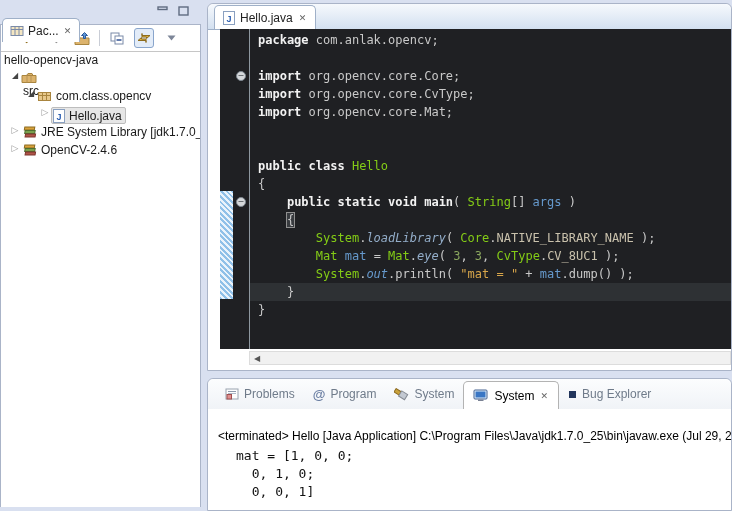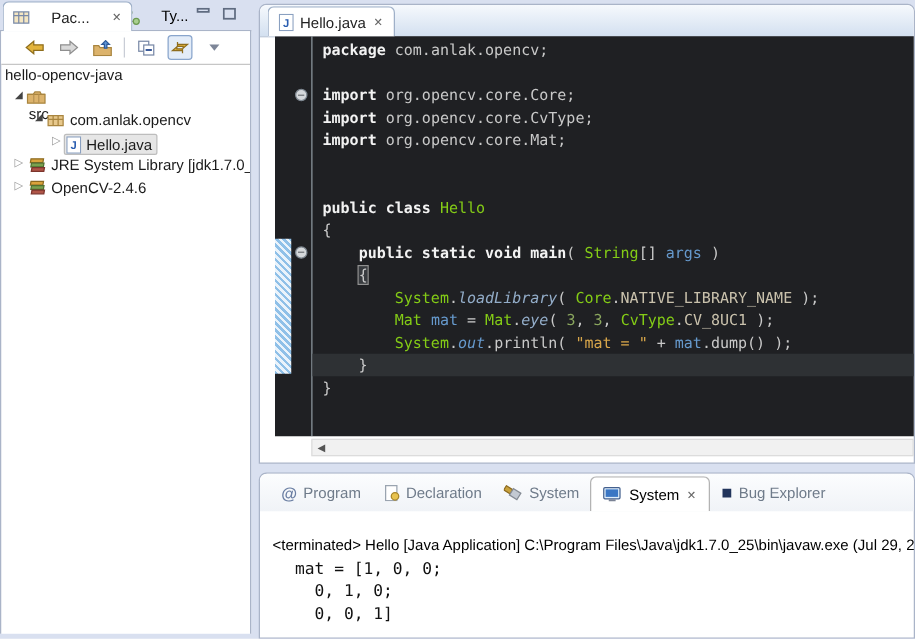--- a/index.html
+++ b/index.html
@@ -7,21 +7,21 @@
     width:732px;height:511px;overflow:hidden;position:relative;
     background:#d9e0f0;
     font-family:"Liberation Sans",sans-serif;font-size:12px;color:#222;
     -webkit-font-smoothing:antialiased;
   }
   .card{position:absolute;background:#fff;border:1px solid #aab4c8;border-radius:6px 6px 0 0;box-sizing:border-box;}
 
   
   #left-region{position:absolute;left:0;top:4;width:201px;height:507px;}
   #left-tabstrip{position:absolute;left:0;top:0;width:201px;height:25px;}
-  .view-tab{position:absolute;top:1px;height:24px;display:flex;align-items:center;gap:17px;padding:0 7px;box-sizing:border-box;}
+  .view-tab{position:absolute;top:18px;height:24px;display:flex;align-items:center;gap:4px;padding:0 7px;box-sizing:border-box;}
   .view-tab.active{background:#fff;border:1px solid #9fb0c8;border-bottom:none;border-radius:5px 5px 0 0;z-index:3;}
   .view-tab.inactive .tab-label{color:#000000;}
   .tab-label{white-space:nowrap;}
   .close-x{font-size:9px;color:#666;padding:0 1px;cursor:default;}
   #left-body{position:absolute;left:0;top:24px;width:201px;height:483px;background:#fff;border:1px solid #aab4c8;border-bottom:none;box-sizing:border-box;z-index:2;}
   #pe-toolbar{position:absolute;left:0;top:0;width:199px;height:27px;background:#fff;border-bottom:1px solid #c6c6c6;display:flex;align-items:center;gap:7px;padding-left:17px;box-sizing:border-box;}
   .tbtn{display:flex;align-items:center;justify-content:center;width:20px;height:20px;}
   .tbtn.pressed{background:#e3ecf8;border:1px solid #89a5cc;border-radius:3px;box-sizing:border-box;}
   .tsep{width:1px;height:16px;background:#c9cdd6;}
   #pe-tree{position:absolute;left:0;top:28px;width:199px;height:450px;overflow:hidden;}
@@ -172,21 +172,21 @@
           <span class="tree-arrow">◢</span>
           <span style="display: flex; align-items: center;">
             <span class="tree-icon">
               <svg width="15" height="12">
                 <rect x="1.5" y="2.5" width="12" height="8" fill="#e7c88c" stroke="#a9853f"></rect>
                 <line x1="1.5" y1="5.5" x2="13.5" y2="5.5" stroke="#a9853f"></line>
                 <line x1="5.5" y1="2.5" x2="5.5" y2="10.5" stroke="#a9853f"></line>
                 <line x1="9.5" y1="2.5" x2="9.5" y2="10.5" stroke="#a9853f"></line>
               </svg>
             </span>
-            <span class="tree-label">com.anlak.opencv</span>
+            <span class="tree-label">com.class.opencv</span>
           </span>
         </div>
         <div class="tree-row" style="padding-left: 38px;">
           <span class="tree-arrow collapsed">▷</span>
           <span class="tree-sel">
             <span class="tree-icon">
               <svg width="12" height="14">
                 <rect x="0.5" y="0.5" width="11" height="13" fill="#fff" stroke="#8aa0c0"></rect>
                 <text x="6" y="10.5" font-size="9" font-weight="bold" fill="#2a5db0" text-anchor="middle" font-family="Liberation Sans,sans-serif">J</text>
               </svg>
@@ -253,32 +253,34 @@
   </div>
   <div id="h-scrollbar">
     <div id="h-scroll-left">◀</div>
   </div>
 </div>
 
 <div class="card" id="bottom-card">
   <div id="bp-tabs">
       <div class="bp-tab">
         <span style="display: flex; align-items: center;">
+          <svg width="14" height="12">
+            <rect x="1" y="1" width="12" height="10" fill="#fdfdfd" stroke="#9aa4b0"></rect>
+            <line x1="3" y1="3.5" x2="11" y2="3.5" stroke="#8d99ac"></line>
+            <line x1="3" y1="5.5" x2="11" y2="5.5" stroke="#aeb8c6"></line>
+            <rect x="2" y="6.5" width="4.5" height="4.5" fill="#e09090" stroke="#a05050"></rect>
+          </svg>
+        </span>
+        <span>Problems</span>
+      </div>
+      <div class="bp-tab">
+        <span style="display: flex; align-items: center;">
           <span style="color:#6b7fa3;font-weight:bold;font-size:13px;">@</span>
         </span>
         <span>Program</span>
-      </div>
-      <div class="bp-tab">
-        <span style="display: flex; align-items: center;">
-          <svg width="13" height="13">
-            <rect x="1.5" y="0.5" width="9" height="12" fill="#fff" stroke="#9aa4b0"></rect>
-            <circle cx="9" cy="9" r="3" fill="#e8c34f" stroke="#a8862a"></circle>
-          </svg>
-        </span>
-        <span>Declaration</span>
       </div>
       <div class="bp-tab">
         <span style="display: flex; align-items: center;">
           <svg width="15" height="13">
             <g transform="rotate(32 7 6)">
               <rect x="0" y="4" width="6" height="4" fill="#c9a23c" stroke="#8c6a20"></rect>
               <rect x="6" y="3" width="7" height="6" fill="#c3c9d2" stroke="#858b94"></rect>
             </g>
           </svg>
         </span>

